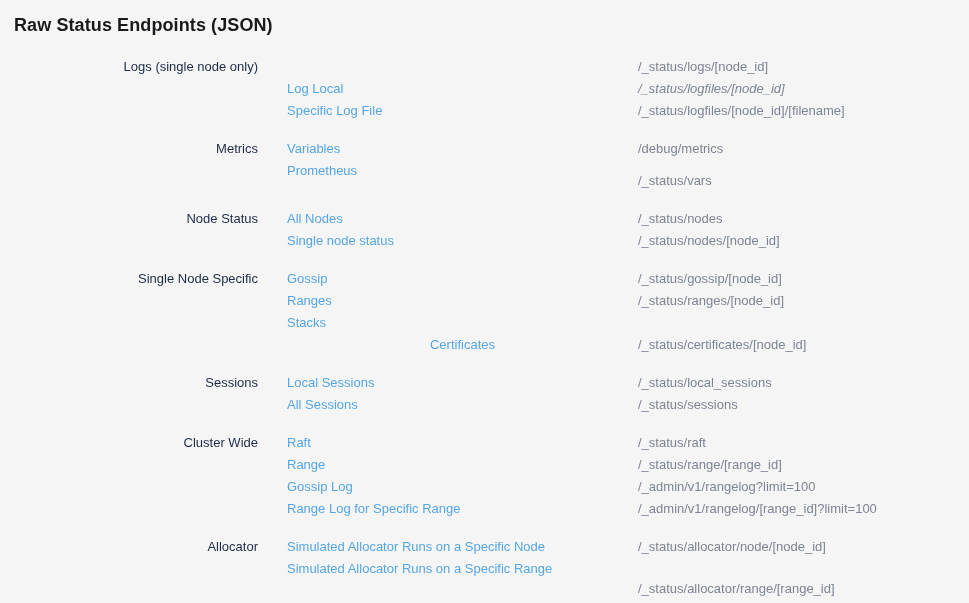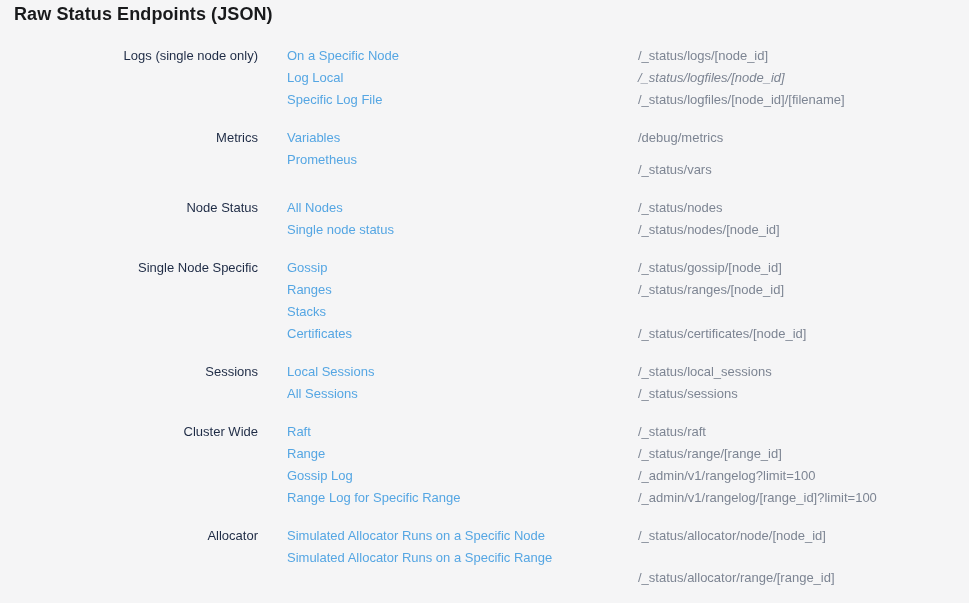--- a/index.html
+++ b/index.html
@@ -7,21 +7,21 @@
     padding: 0;
   }
   body {
     width: 969px;
     height: 603px;
     background: #f5f5f6;
     font-family: "Liberation Sans", "DejaVu Sans", sans-serif;
     overflow: hidden;
   }
   .page {
-    padding: 2px 0 0 14px;
+    padding: 13px 0 0 14px;
     box-sizing: border-box;
     width: 969px;
     height: 603px;
   }
   .page-title {
     font-size: 18px;
     font-weight: 700;
     color: #191a1c;
     line-height: 24px;
     margin: 0 0 19px 0;
@@ -60,21 +60,20 @@
   }
 </style>
 </head>
 <body>
 
 <div class="page">
   <h1 class="page-title">Raw Status Endpoints (JSON)</h1>
   <div>
       <div class="section">
         <div class="category">Logs (single node only)</div>
-        <a class="link" href="#" style="grid-row: 1;">On a Specific Node</a>
         <div class="path" style="grid-row: 1;">/_status/logs/[node_id]</div>
         <a class="link" href="#" style="grid-row: 2;">Log Local</a>
         <div class="path" style="grid-row: 2; font-style: italic;">/_status/logfiles/[node_id]</div>
         <a class="link" href="#" style="grid-row: 3;">Specific Log File</a>
         <div class="path" style="grid-row: 3;">/_status/logfiles/[node_id]/[filename]</div>
       </div>
       <div class="section">
         <div class="category">Metrics</div>
         <a class="link" href="#" style="grid-row: 1;">Variables</a>
         <div class="path" style="grid-row: 1;">/debug/metrics</div>
@@ -88,21 +87,21 @@
         <a class="link" href="#" style="grid-row: 2;">Single node status</a>
         <div class="path" style="grid-row: 2;">/_status/nodes/[node_id]</div>
       </div>
       <div class="section">
         <div class="category">Single Node Specific</div>
         <a class="link" href="#" style="grid-row: 1;">Gossip</a>
         <div class="path" style="grid-row: 1;">/_status/gossip/[node_id]</div>
         <a class="link" href="#" style="grid-row: 2;">Ranges</a>
         <div class="path" style="grid-row: 2;">/_status/ranges/[node_id]</div>
         <a class="link" href="#" style="grid-row: 3;">Stacks</a>
-        <a class="link" href="#" style="grid-row: 4;">Certificates</a>
+        <a class="link" href="#" style="grid-row: 4; text-align: center;">Certificates</a>
         <div class="path" style="grid-row: 4;">/_status/certificates/[node_id]</div>
       </div>
       <div class="section">
         <div class="category">Sessions</div>
         <a class="link" href="#" style="grid-row: 1;">Local Sessions</a>
         <div class="path" style="grid-row: 1;">/_status/local_sessions</div>
         <a class="link" href="#" style="grid-row: 2;">All Sessions</a>
         <div class="path" style="grid-row: 2;">/_status/sessions</div>
       </div>
       <div class="section">

